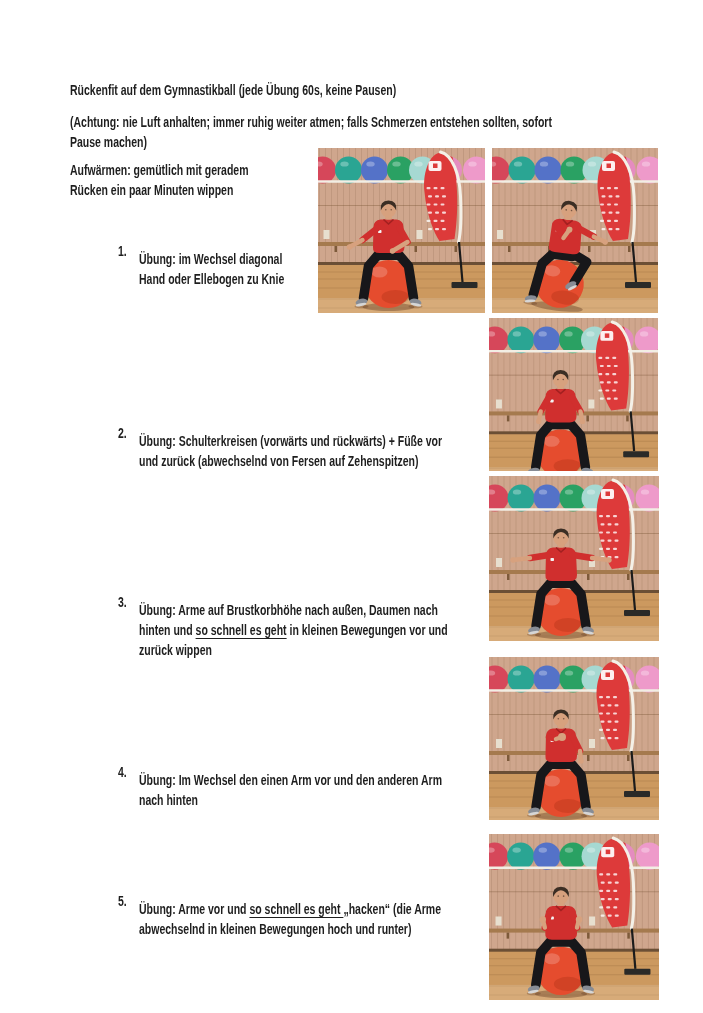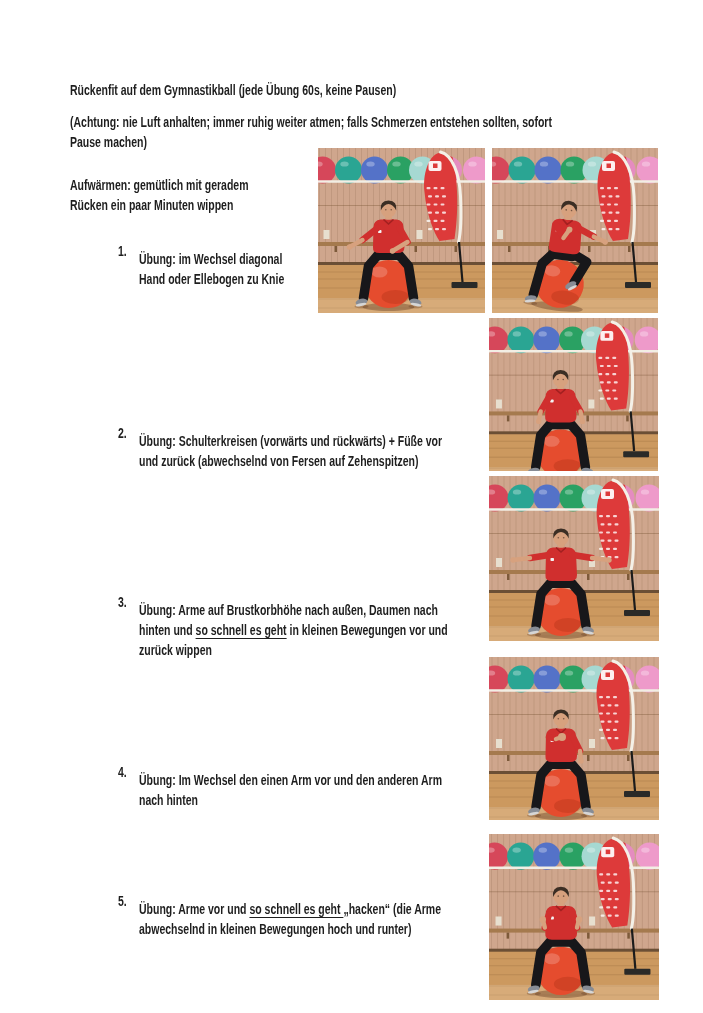--- a/index.html
+++ b/index.html
@@ -23,21 +23,21 @@
 
   <div class="para" style="left:70px;top:80px">
     <div class="t">Rückenfit auf dem Gymnastikball (jede Übung 60s, keine Pausen)</div>
   </div>
 
   <div class="para" style="left:70px;top:112px">
       <div class="t">(Achtung: nie Luft anhalten; immer ruhig weiter atmen; falls Schmerzen entstehen sollten, sofort</div>
       <div class="t">Pause machen)</div>
     </div>
 
-  <div class="para" style="left:70px;top:175px">
+  <div class="para" style="left:70px;top:160px">
       <div class="t">Aufwärmen: gemütlich mit geradem</div>
       <div class="t">Rücken ein paar Minuten wippen</div>
     </div>
 
   <ol id="exercise-list">
       <li class="ex" style="top: 241px;">
         <div class="t num">1.</div>
         <div class="lines">
           <div class="t"><span>Übung: im Wechsel diagonal</span></div>
           <div class="t"><span>Hand oder Ellebogen zu Knie</span></div>

